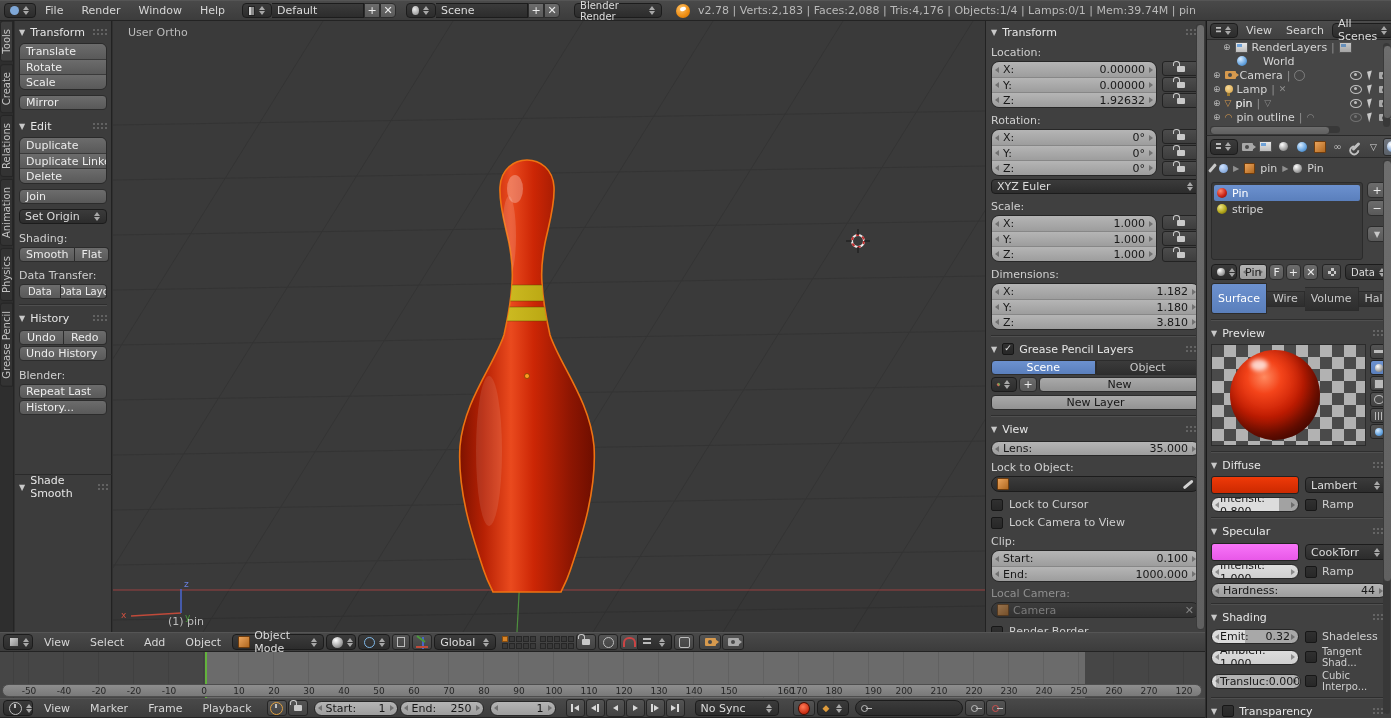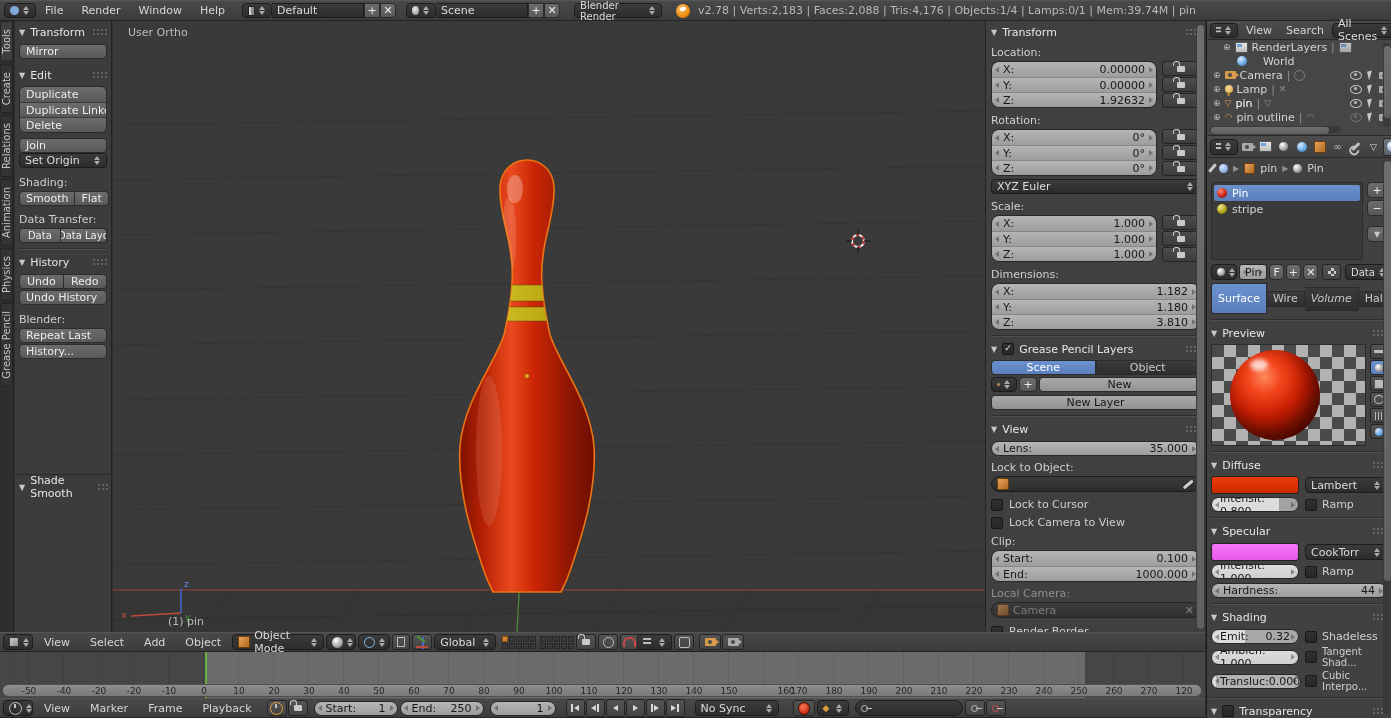--- a/index.html
+++ b/index.html
@@ -146,33 +146,38 @@
     <div class="tabv">Physics</div>
     <div class="tabv">Grease Pencil</div>
   </div>
 
   <div class="abs" style="left:15px;top:21px;width:97px;height:611px;background:#3c3c3c;border-right:1px solid #222;padding:4px 4px 0 4px;">
     <div class="phdr">
       <span class="tri">▼</span>
       <span>Transform</span>
         <span class="grip"></span>
     </div>
+    <div class="bgrp" style="margin-top:4px;">
+      <div class="btn lft">Translate</div>
+      <div class="btn lft">Rotate</div>
+      <div class="btn lft">Scale</div>
+    </div>
     <div class="btn lft" style="margin-top:5px;">Mirror</div>
     <div class="phdr" style="margin-top:9px;">
       <span class="tri">▼</span>
       <span>Edit</span>
         <span class="grip"></span>
     </div>
     <div class="bgrp" style="margin-top:4px;">
       <div class="btn lft">Duplicate</div>
       <div class="btn lft" style="white-space:nowrap;overflow:hidden;">Duplicate Linked</div>
       <div class="btn lft">Delete</div>
     </div>
     <div class="btn lft" style="margin-top:5px;">Join</div>
-    <div class="dd" style="height:15px;">
+    <div class="dd" style="margin-top:5px;height:15px;">
       <span>Set Origin</span>
         <span class="ud"></span>
     </div>
     <div class="lab" style="margin-top:8px;">Shading:</div>
     <div class="row" style="margin-top:2px;gap:0;">
       <div class="btn" style="flex:1;border-radius:4px 0 0 4px;">Smooth</div>
       <div class="btn" style="flex:1;border-radius:0 4px 4px 0;border-left:none;">Flat</div>
     </div>
     <div class="lab" style="margin-top:7px;">Data Transfer:</div>
     <div class="row" style="margin-top:2px;gap:0;">
@@ -572,21 +577,21 @@
         <span class="tick" style="left: 503px;">90</span>
         <span class="tick" style="left: 538px;">100</span>
         <span class="tick" style="left: 573px;">110</span>
         <span class="tick" style="left: 608px;">120</span>
         <span class="tick" style="left: 643px;">130</span>
         <span class="tick" style="left: 678px;">140</span>
         <span class="tick" style="left: 713px;">150</span>
         <span class="tick" style="left: 770px;">160</span>
         <span class="tick" style="left: 783px;">170</span>
         <span class="tick" style="left: 818px;">180</span>
-        <span class="tick" style="left: 853px;">190</span>
+        <span class="tick" style="left: 853px; text-align: right;">190</span>
         <span class="tick" style="left: 888px;">200</span>
         <span class="tick" style="left: 923px;">210</span>
         <span class="tick" style="left: 958px;">220</span>
         <span class="tick" style="left: 993px;">230</span>
         <span class="tick" style="left: 1028px;">240</span>
         <span class="tick" style="left: 1063px;">250</span>
         <span class="tick" style="left: 1098px;">260</span>
         <span class="tick" style="left: 1133px;">270</span>
         <span class="tick" style="left: 1168px;">120</span>
       </div>
@@ -829,21 +834,21 @@
           <span class="i-chkr" style="width:8px;height:8px;"></span>
         </div>
       <div class="dd" style="width:42px;height:16px;margin-left:2px;">
         <span style="font-size:10px;">Data</span>
           <span class="ud"></span>
       </div>
     </div>
     <div class="row" style="margin-top:3px;gap:0;">
       <div class="btn blue" style="flex:1;height:31px;border-radius:3px 0 0 3px;">Surface</div>
       <div class="btn darkb" style="flex:1;height:16px;border-radius:0;border-left:none;">Wire</div>
-      <div class="btn darkb" style="flex:1;height:24px;border-radius:0;border-left:none;font-style:italic;">Volume</div>
+      <div class="btn darkb" style="flex:1;height:24px;border-radius:0;border-left:none;">Volume</div>
       <div class="btn darkb" style="flex:1;height:16px;border-radius:0 3px 3px 0;border-left:none;">Halo</div>
     </div>
     <div class="sep"></div>
     <div class="phdr">
       <span class="tri">▼</span>
       <span>Preview</span>
         <span class="grip"></span>
     </div>
     <div class="row" style="align-items:flex-start;gap:4px;margin-top:4px;">
       <div style="flex:1;height:100px;border:1px solid #2b2b2b;position:relative;overflow:hidden;background-image:linear-gradient(45deg,#b2b2b2 25%,transparent 25%,transparent 75%,#b2b2b2 75%),linear-gradient(45deg,#b2b2b2 25%,#4a4a4a 25%,#4a4a4a 75%,#b2b2b2 75%);background-size:24px 24px;background-position:0 0,12px 12px;">

